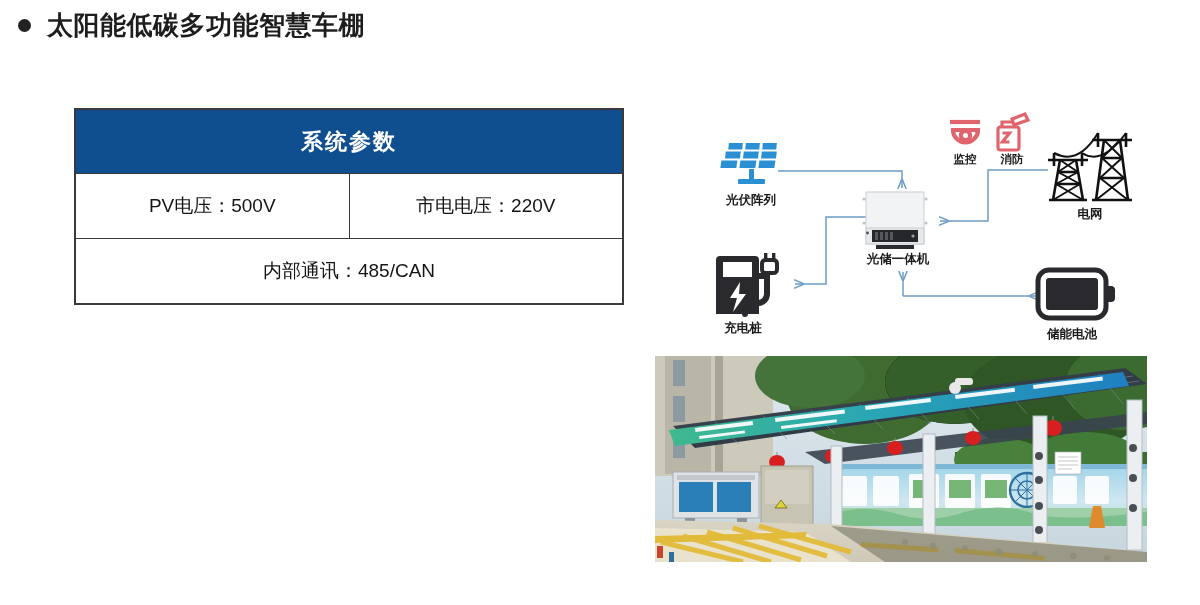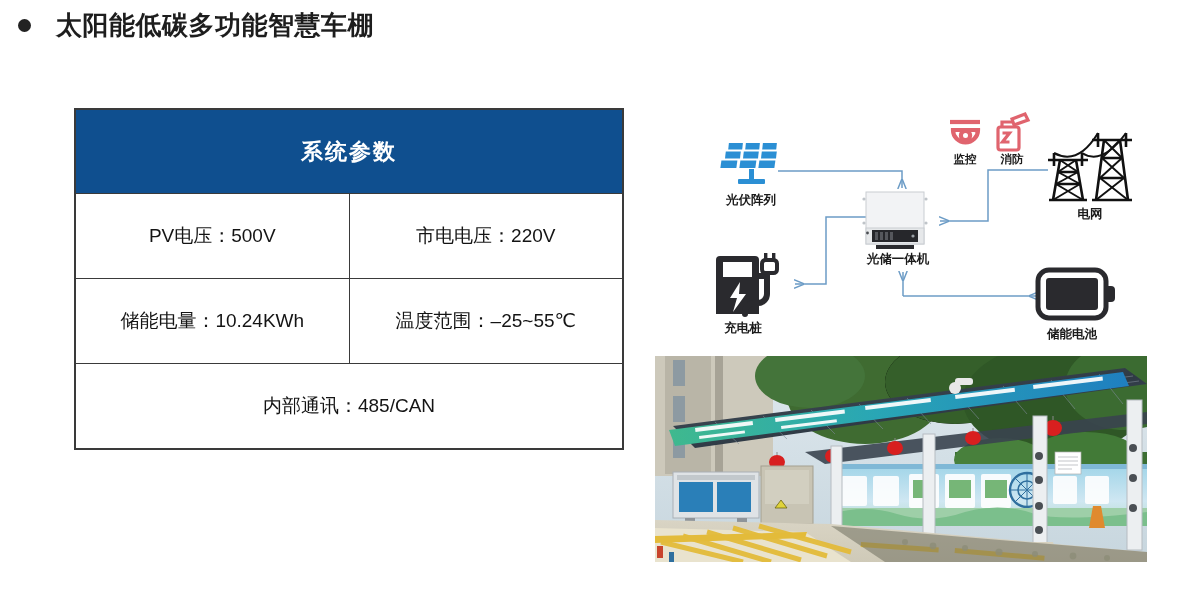--- a/index.html
+++ b/index.html
@@ -8,21 +8,21 @@
     width:1200px;height:605px;
     background:#ffffff;
     font-family:"Liberation Sans","DejaVu Sans",sans-serif;
     color:#1a1a1a;
     position:relative;
     overflow:hidden;
   }
   
   #page-title-row{
     position:absolute;left:18px;top:12px;
-    display:flex;align-items:center;gap:25px;
+    display:flex;align-items:center;gap:16px;
   }
   #title-bullet{
     width:13px;height:13px;border-radius:50%;
     background:#222222;flex:0 0 auto;
   }
   #page-title{
     font-size:26px;font-weight:700;letter-spacing:.5px;
     color:#1d1d1d;line-height:1;white-space:nowrap;
   }
 
@@ -35,21 +35,21 @@
     background:#fff;
     table-layout:fixed;
   }
   #spec-table td,#spec-table th{
     border:1.5px solid #3a3a3a;
     text-align:center;
     vertical-align:middle;
     font-size:19px;
     font-weight:400;
     color:#141414;
-    padding:10px;
+    padding:0;
     height:64px;
     white-space:nowrap;
   }
   #spec-table thead th{
     background:#0f4f8f;
     color:#ffffff;
     font-size:22px;
     font-weight:700;
     height:63px;
     letter-spacing:2px;
@@ -94,24 +94,20 @@
 <table id="spec-table">
   <thead>
     <tr>
       <th colspan="2">系统参数</th>
     </tr>
   </thead>
   <tbody>
     <tr>
       <td>PV电压：500V</td>
       <td>市电电压：220V</td>
-    </tr>
-    <tr>
-      <td>储能电量：10.24KWh</td>
-      <td>温度范围：–25~55℃</td>
     </tr>
     <tr>
       <td colspan="2">内部通讯：485/CAN</td>
     </tr>
   </tbody>
 </table>
 
 <div id="diagram">
 <svg width="550" height="250" viewBox="0 0 550 250" xmlns="http://www.w3.org/2000/svg">
   <defs>

